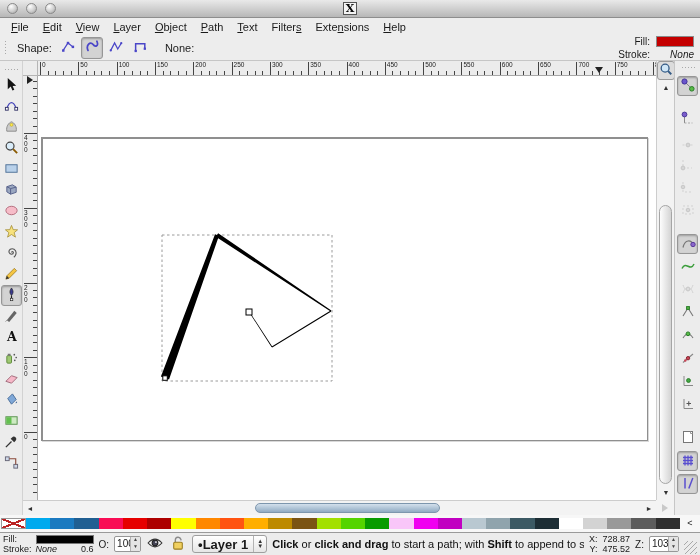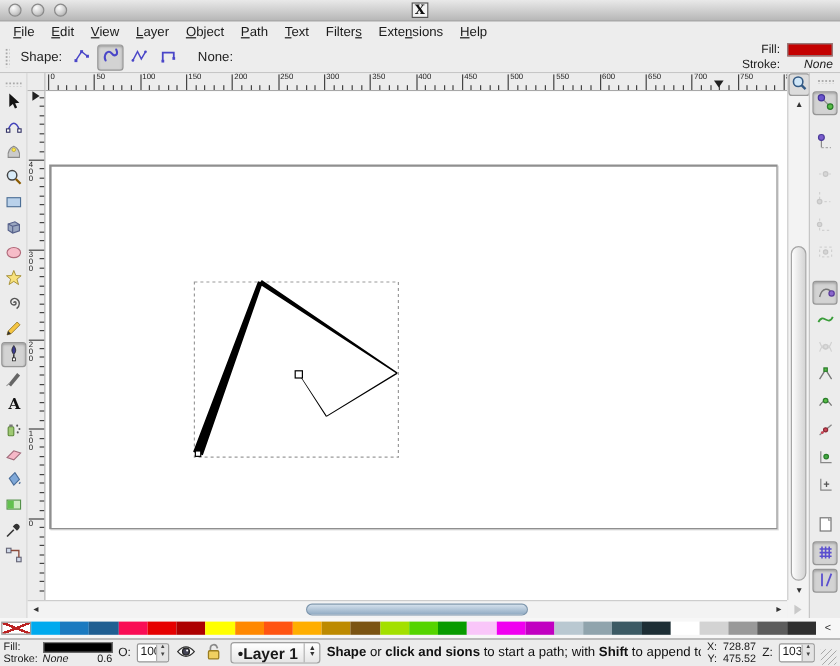--- a/index.html
+++ b/index.html
@@ -680,21 +680,21 @@
             <rect x="2.5" y="6.8" width="8" height="6.4" rx="1" fill="#f0d060" stroke="#9a7d20"></rect>
           </svg></span>
       </button>
     <span class="layercombo">
       <span class="cval"><span>•</span><span>Layer 1</span></span>
       <span class="stepper" style="width:13px">
           <i>▲</i>
           <i>▼</i>
         </span>
     </span>
-    <span class="msg" id="statusMsg"><b>Shape</b><span> or </span><b>click and sions</b><span> to start a path; with </span><b>Shift</b><span> to append to selec.</span></span>
+    <span class="msg" id="statusMsg"><b>Click</b><span> or </span><b>click and drag</b><span> to start a path; with </span><b>Shift</b><span> to append to selec.</span></span>
     <span class="xy">
       <span>X:</span>
       <span>728.87</span>
       <span>Y:</span>
       <span>475.52</span>
     </span>
     <span>Z:</span>
     <span class="spin">
       <span class="sval" style="width:18px;text-align:right">103%</span>
       <span class="sarrows">

